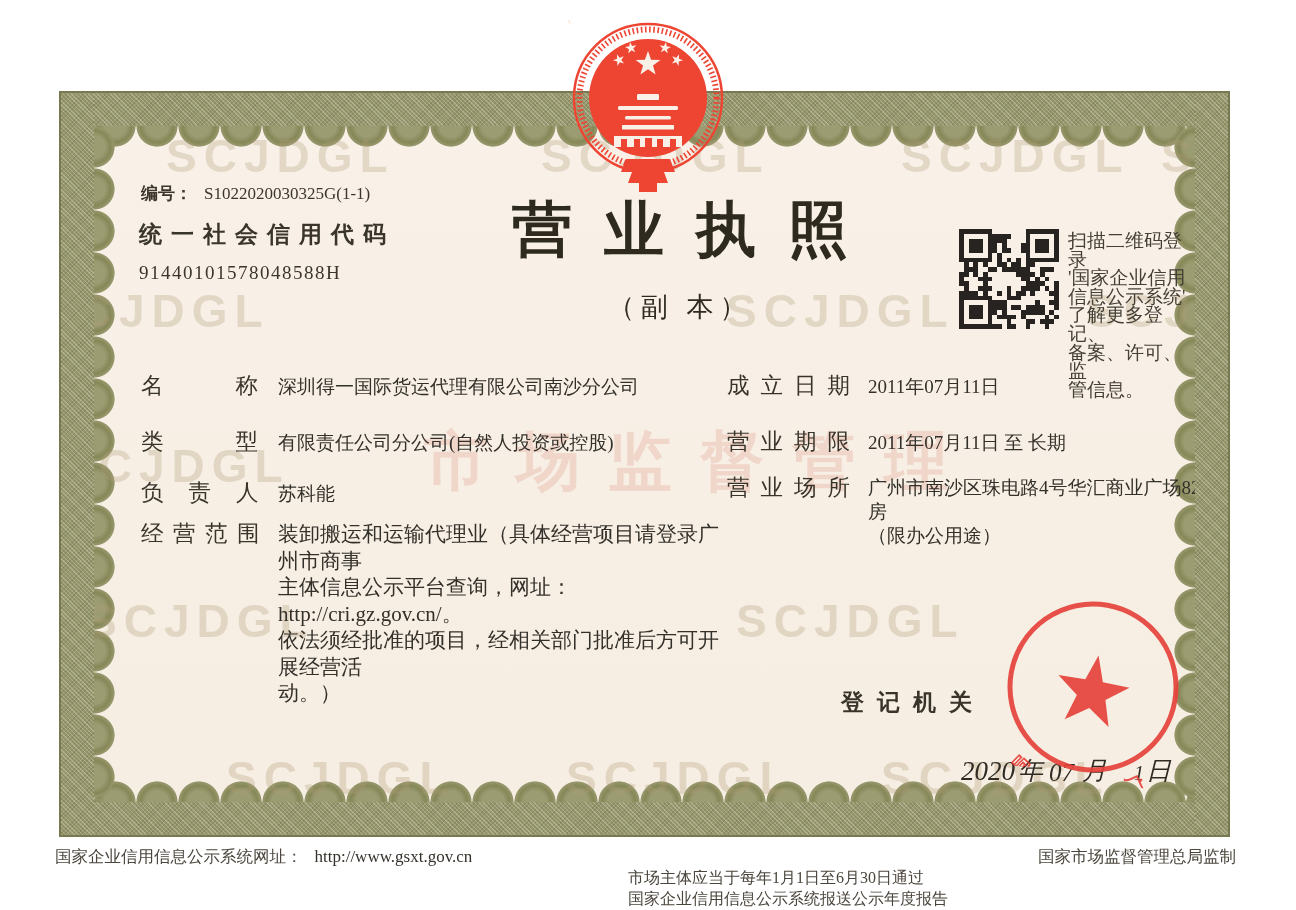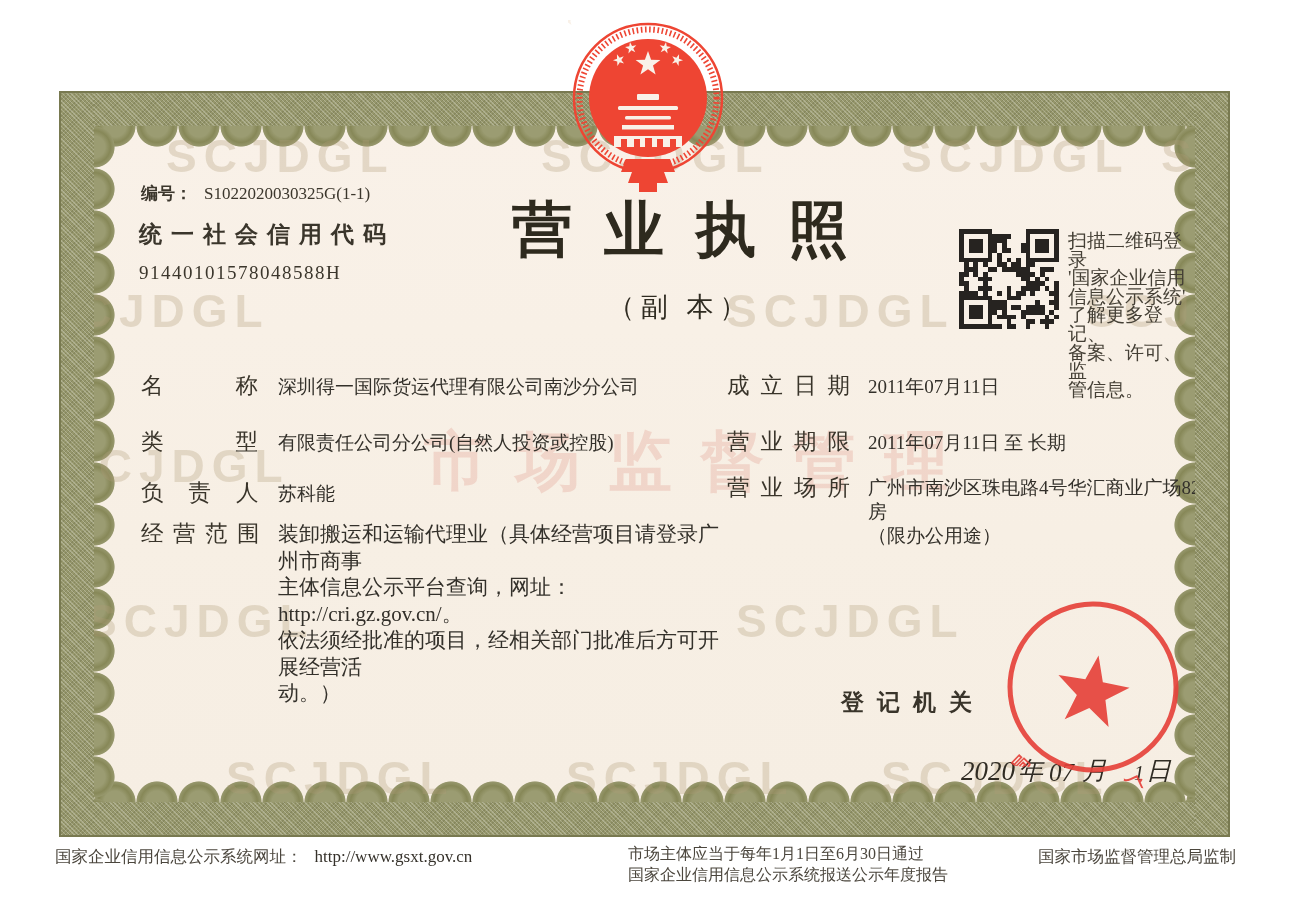--- a/index.html
+++ b/index.html
@@ -190,17 +190,17 @@
         <rect x="77" y="118" width="7" height="9"></rect>
         <rect x="89" y="119" width="6" height="8"></rect>
         <rect x="102" y="119" width="6" height="8"></rect>
       </g>
     </svg>
   </div>
 
   <div class="foot" style="left:55px;top:846px">
     <span>国家企业信用信息公示系统网址：</span><span class="url">http://www.gsxt.gov.cn</span>
   </div>
-  <div class="foot2" style="left:628px;top:844px;width:330px">市场主体应当于每年1月1日至6月30日通过
+  <div class="foot2" style="left:628px;top:868px;width:330px">市场主体应当于每年1月1日至6月30日通过
 国家企业信用信息公示系统报送公示年度报告</div>
   <div class="foot" style="left:1038px;top:846px">国家市场监督管理总局监制</div>
 
 </div>
 
 </body></html>

